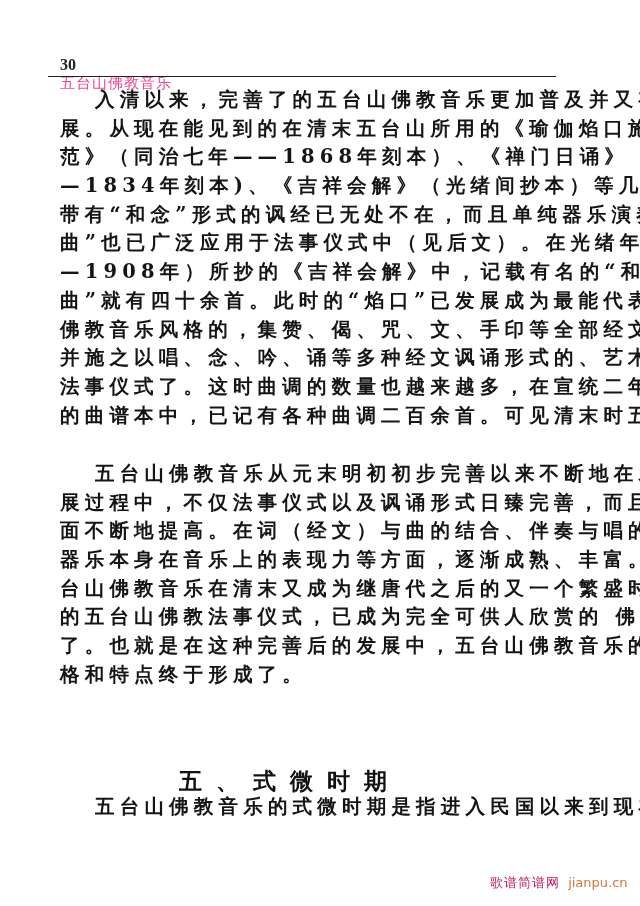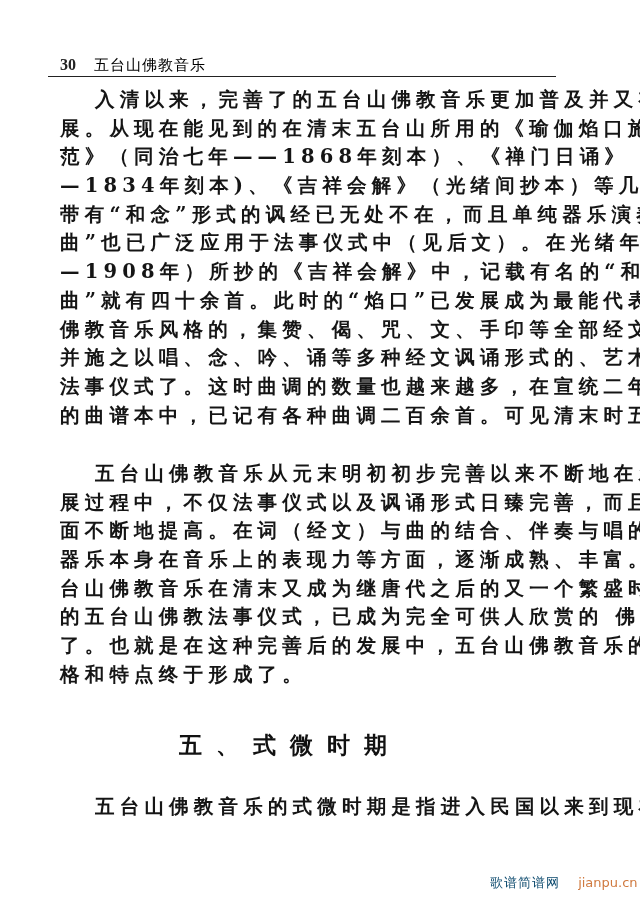--- a/index.html
+++ b/index.html
@@ -17,32 +17,33 @@
     }
     .page-header {
       position: absolute;
       left: 60px;
       top: 56px;
       height: 20px;
       display: flex;
       align-items: baseline;
       font-size: 16px;
       color: #222;
+      flex-direction: column;
     }
     .page-number {
       font-weight: bold;
       font-family: "Liberation Serif", serif;
       font-size: 16px;
       margin-right: 18px;
     }
     .running-title {
       font-family: "DejaVu Sans", sans-serif;
       font-size: 15px;
       letter-spacing: 1px;
-      color: #000000;
+      color: #ec4899;
       font-weight: normal;
     }
     .header-rule {
       position: absolute;
       left: 48px;
       top: 76px;
       width: 508px;
       height: 0;
       border-top: 1.5px solid #222;
     }
@@ -65,42 +66,42 @@
     }
     .line.indent {
       padding-left: 35px;
     }
     #block-a { top: 86px; }
     #block-b { top: 460px; }
     .section-heading {
       position: absolute;
       left: 0;
       width: 640px;
-      top: 730px;
+      top: 766px;
       text-align: center;
       font-family: "DejaVu Sans", sans-serif;
       font-weight: bold;
       font-size: 23px;
       letter-spacing: 14px;
       color: #111;
       padding-right: 60px;
       box-sizing: border-box;
     }
     #block-c { top: 793px; }
     .watermark {
       position: absolute;
       left: 490px;
       top: 874px;
       font-size: 13px;
       font-family: "DejaVu Sans", sans-serif;
       color: #8a8a8a;
       white-space: nowrap;
     }
-    .watermark .wm-cn { color: #0c4a6e; letter-spacing: 1px; font-family: Liberation Serif, serif; }
-    .watermark .wm-url { color: #d07a40; margin-left: 14px; }
+    .watermark .wm-cn { color: #be185d; letter-spacing: 1px; font-family: Liberation Serif, serif; }
+    .watermark .wm-url { color: #d07a40; margin-left: 4px; }
   </style>
 </head>
 <body>
 
 <div class="page-header">
   <span class="page-number">30</span>
   <span class="running-title">五台山佛教音乐</span>
 </div>
 <div class="header-rule"></div>
 

